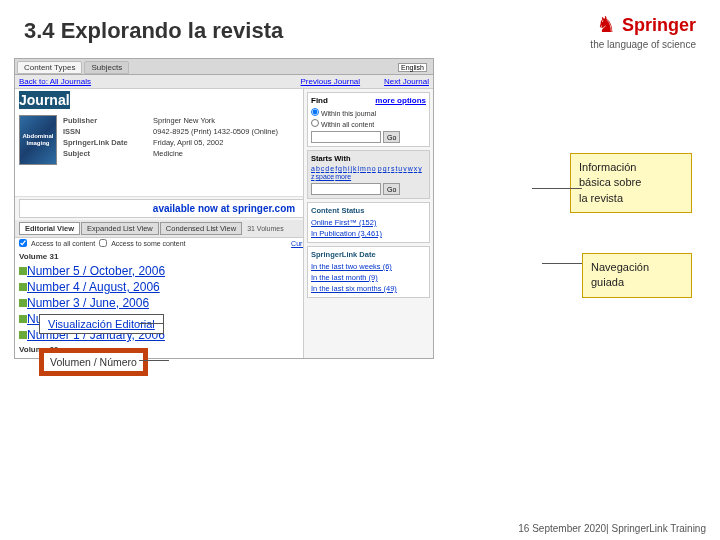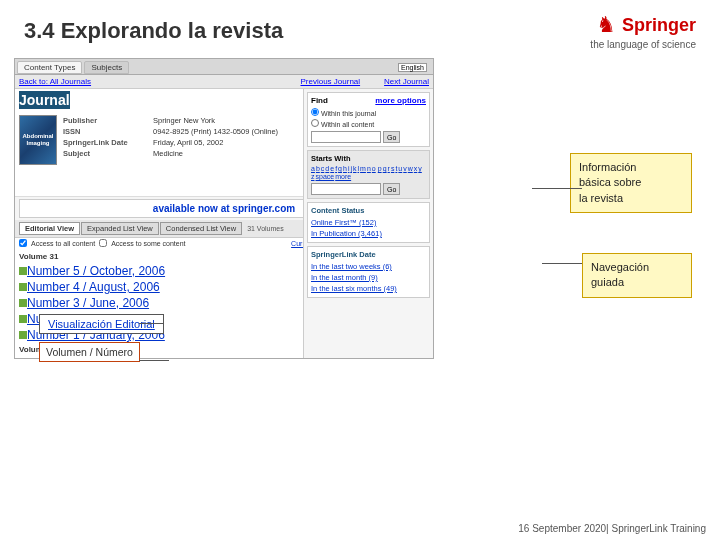--- a/index.html
+++ b/index.html
@@ -584,21 +584,21 @@
     </div>
 
     <div style="position:absolute; top:130px; right:124px; width:50px; height:1px; background:#555; transform-origin: right center;"></div>
 
     <div class="callout-nav" style="position:absolute; top:195px; right:14px; width:110px; background:#fff9c4; border:1px solid #cca000; padding:6px 8px; font-size:11px; line-height:1.4; color:#222;">
       <span>Navegación guiada</span>
     </div>
 
     <div style="position:absolute; top:205px; right:124px; width:40px; height:1px; background:#555;"></div>
 
-    <div style="position:absolute; top:284px; left:25px; background:#fff; border:1px solid #c2410c; padding:3px 6px; font-size:10.5px; color:#333;">
+    <div style="position:absolute; top:290px; left:25px; background:#fff; border:5px solid #c2410c; padding:3px 6px; font-size:10.5px; color:#333;">
       <span>Volumen / Número</span>
     </div>
 
     <div style="position:absolute; top:302px; left:125px; width:30px; height:1px; background:#555;"></div>
 
     <div style="position:absolute; bottom:25px; left:25px; background:#fff; border:1px solid #555; padding:3px 8px; font-size:11px; color:#0033cc; text-decoration:underline; cursor:pointer;">
       <span>Visualización Editorial</span>
     </div>
 
     <div style="position:absolute; bottom:35px; left:125px; width:25px; height:1px; background:#555;"></div>

